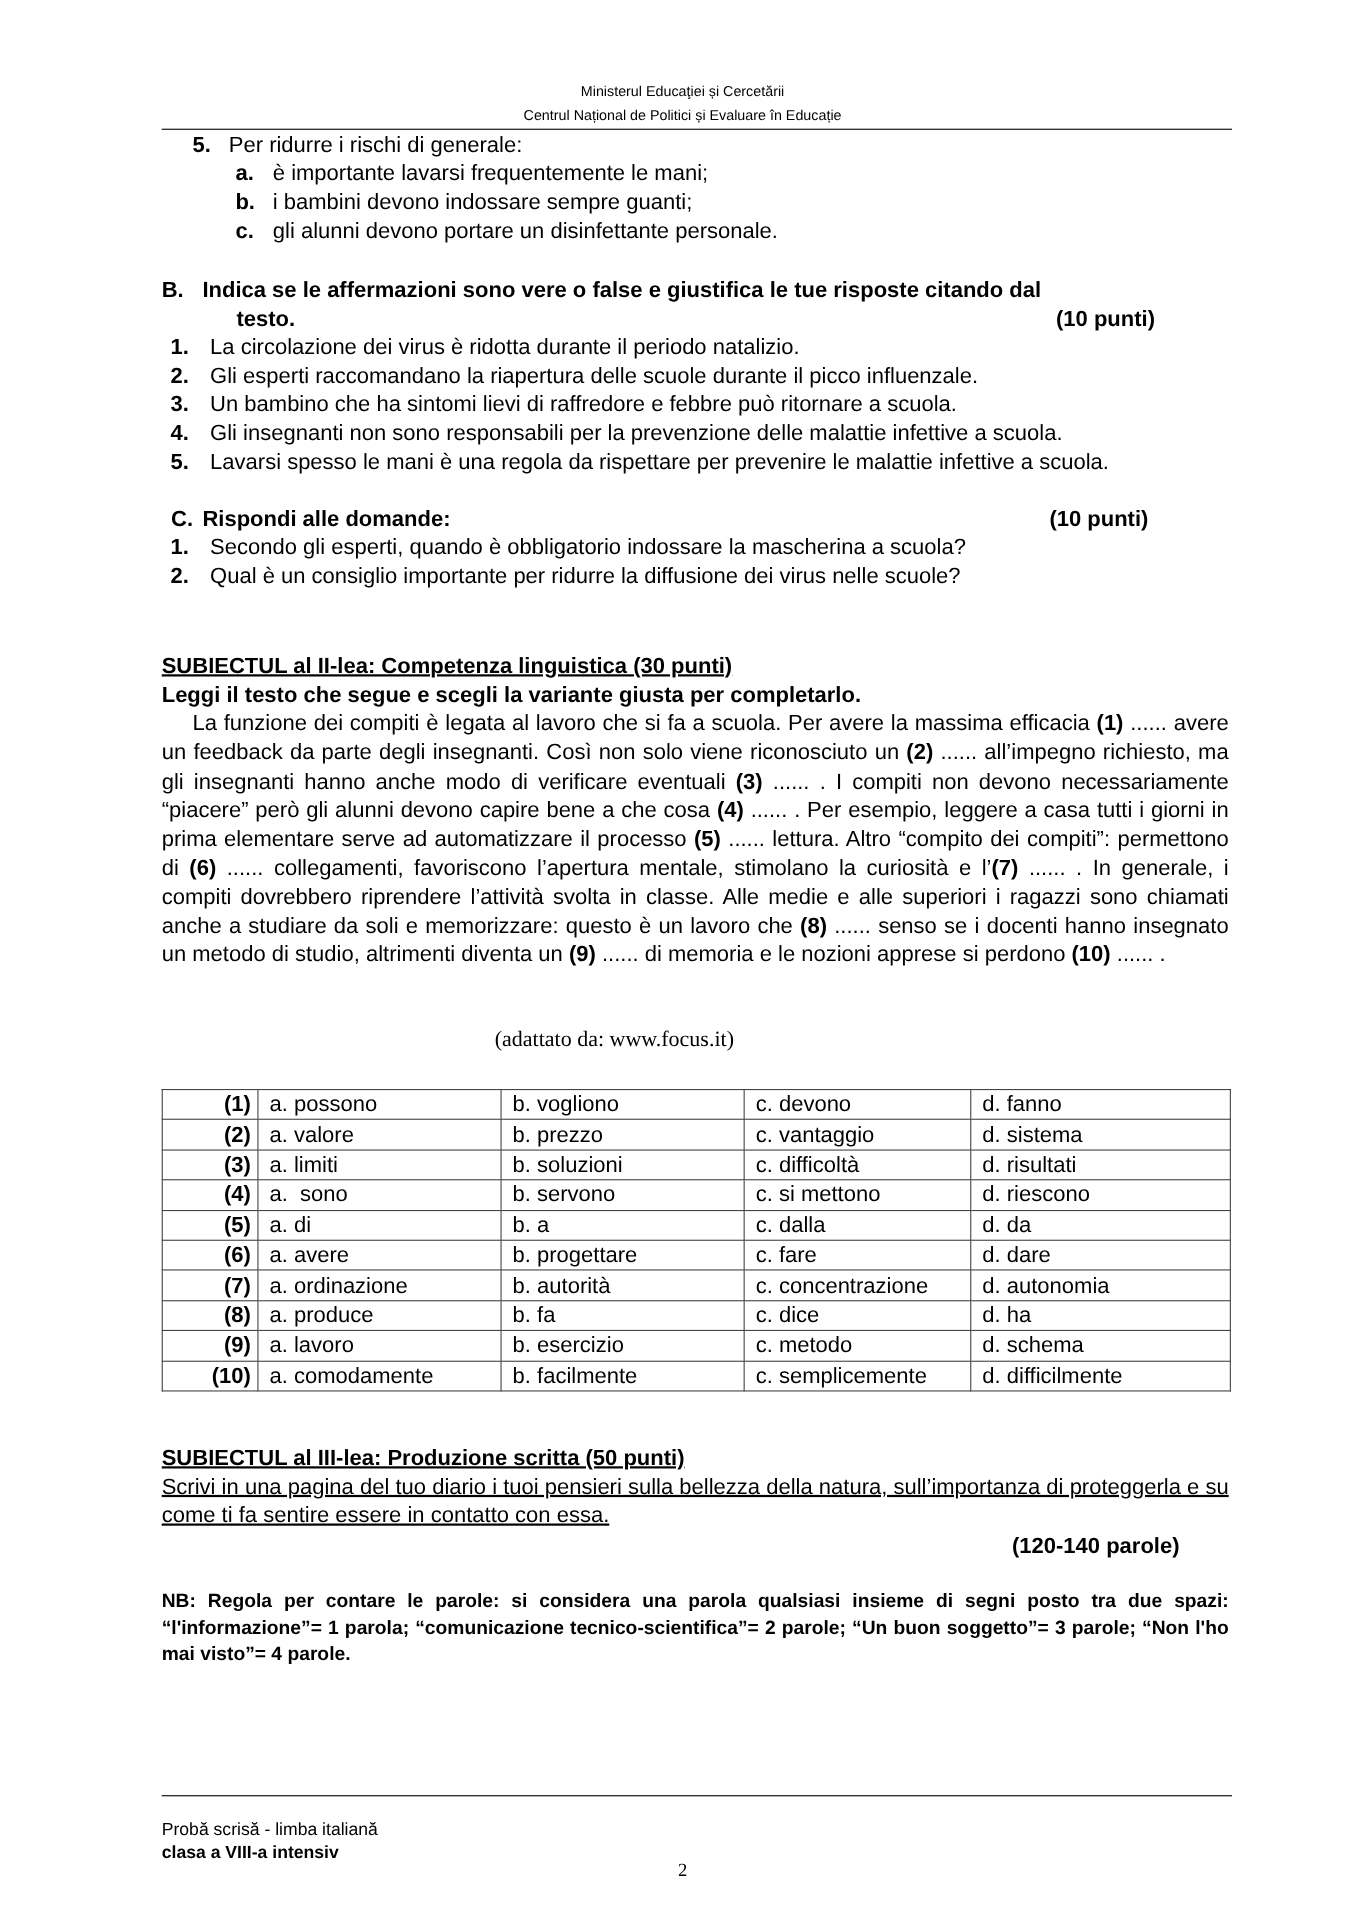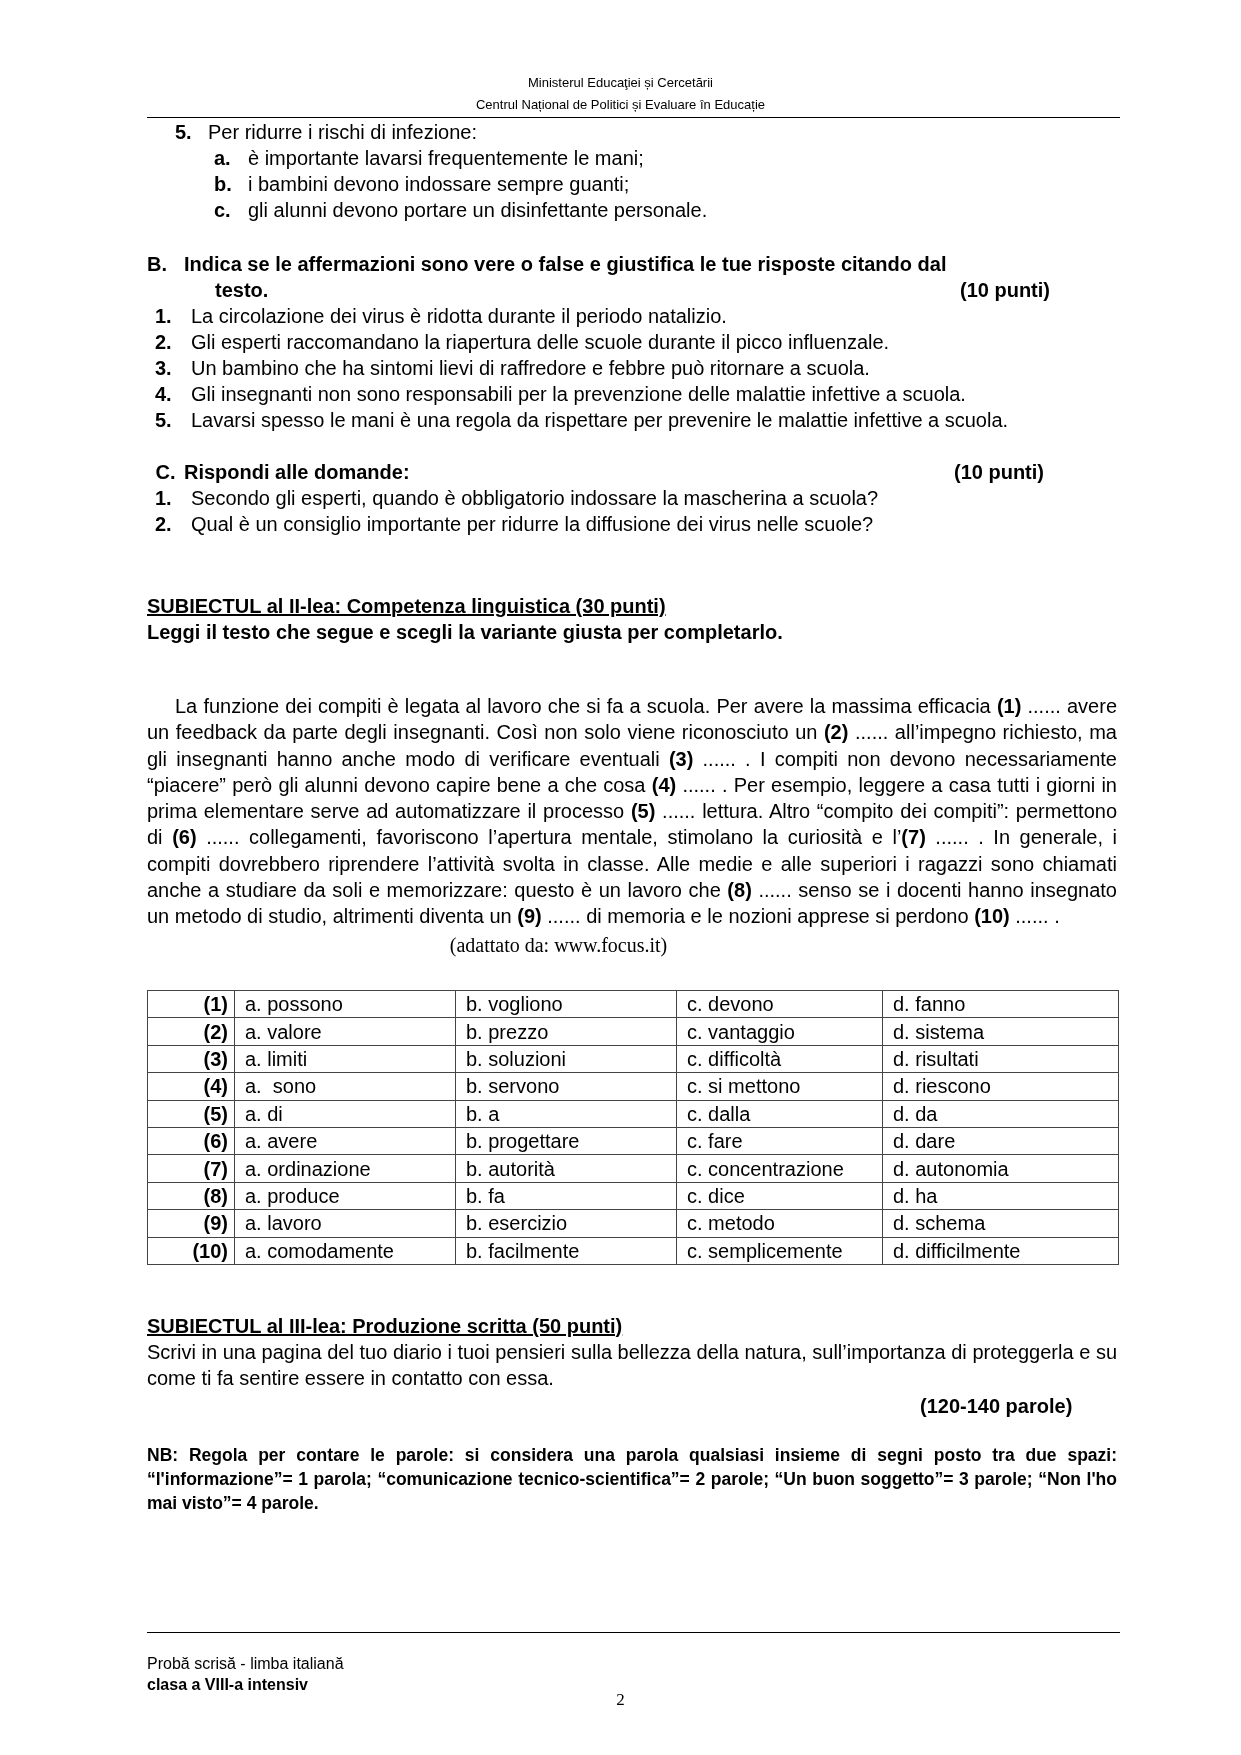--- a/index.html
+++ b/index.html
@@ -29,21 +29,21 @@
              font-family: "Liberation Serif", serif; font-size: 17px; }
 </style>
 </head>
 <body>
 
 <div class="abs hdr" style="top:73px;">Ministerul Educaţiei și Cercetării</div>
 <div class="abs hdr" style="top:95px;">Centrul Național de Politici și Evaluare în Educație</div>
 <div class="rule" style="top:117px;"></div>
 
 <div class="line" style="left:175px; top:119px;">
-  <span class="num" style="width:33px;">5.</span><span>Per ridurre i rischi di infezione:</span>
+  <span class="num" style="width:33px;">5.</span><span>Per ridurre i rischi di generale:</span>
 </div>
 <div class="line" style="left:214px; top:145px;">
   <span class="num" style="width:34px;">a.</span><span>è importante lavarsi frequentemente le mani;</span>
 </div>
 <div class="line" style="left:214px; top:171px;">
   <span class="num" style="width:34px;">b.</span><span>i bambini devono indossare sempre guanti;</span>
 </div>
 <div class="line" style="left:214px; top:197px;">
   <span class="num" style="width:34px;">c.</span><span>gli alunni devono portare un disinfettante personale.</span>
 </div>
@@ -61,21 +61,21 @@
 
 <div class="line b" style="left:147px; top:459px;text-align:center;">
   <span style="display:inline-block; width:37px;">C.</span><span>Rispondi alle domande:</span>
 </div>
 <div class="line b" style="left:954px; top:459px;">(10 punti)</div>
 <div class="line" style="left:155px; top:485px;"><span class="num" style="width:36px;">1.</span><span>Secondo gli esperti, quando è obbligatorio indossare la mascherina a scuola?</span></div>
 <div class="line" style="left:155px; top:511px;"><span class="num" style="width:36px;">2.</span><span>Qual è un consiglio importante per ridurre la diffusione dei virus nelle scuole?</span></div>
 
 <div class="line b u" style="left:147px; top:593px;">SUBIECTUL al II-lea: Competenza linguistica (30 punti)</div>
 <div class="line b" style="left:147px; top:619px;">Leggi il testo che segue e scegli la variante giusta per completarlo.</div>
-<div class="just" style="top:645px;margin-top:48px;">
+<div class="just" style="top:645px;">
   <p style="text-indent:28px;">
     <span>La funzione dei compiti è legata al lavoro che si fa a scuola. Per avere la massima efficacia </span><span class="b">(1)</span><span> ...... avere un feedback da parte degli insegnanti. Così non solo viene riconosciuto un </span><span class="b">(2)</span><span> ...... all’impegno richiesto, ma gli insegnanti hanno anche modo di verificare eventuali </span><span class="b">(3)</span><span> ...... . I compiti non devono necessariamente “piacere” però gli alunni devono capire bene a che cosa </span><span class="b">(4)</span><span> ...... . Per esempio, leggere a casa tutti i giorni in prima elementare serve ad automatizzare il processo </span><span class="b">(5)</span><span> ...... lettura. Altro “compito dei compiti”: permettono di </span><span class="b">(6)</span><span> ...... collegamenti, favoriscono l’apertura mentale, stimolano la curiosità e l’</span><span class="b">(7)</span><span> ...... . In generale, i compiti dovrebbero riprendere l’attività svolta in classe. Alle medie e alle superiori i ragazzi sono chiamati anche a studiare da soli e memorizzare: questo è un lavoro che </span><span class="b">(8)</span><span> ...... senso se i docenti hanno insegnato un metodo di studio, altrimenti diventa un </span><span class="b">(9)</span><span> ...... di memoria e le nozioni apprese si perdono </span><span class="b">(10)</span><span> ...... .</span>
   </p>
 </div>
 <div class="line" style="left:0; width:1117px; text-align:center; top:932px;font-family:Liberation Serif, serif;">(adattato da: www.focus.it)</div>
 
 <table class="opts">
   <tbody>
     <tr>
         <td class="n">(1)</td>
@@ -144,21 +144,21 @@
         <td class="n">(10)</td>
         <td class="c1">a. comodamente</td>
         <td class="c2">b. facilmente</td>
         <td class="c3">c. semplicemente</td>
         <td>d. difficilmente</td>
       </tr>
   </tbody>
 </table>
 
 <div class="line b u" style="left:147px; top:1313px;">SUBIECTUL al III-lea: Produzione scritta (50 punti)</div>
-<div class="just" style="top:1339px;">Scrivi in una pagina del tuo diario i tuoi pensieri sulla bellezza della natura, sull’importanza di proteggerla e su come ti fa sentire essere in contatto con essa.</div>
+<div class="just" style="top:1339px;text-decoration:underline;">Scrivi in una pagina del tuo diario i tuoi pensieri sulla bellezza della natura, sull’importanza di proteggerla e su come ti fa sentire essere in contatto con essa.</div>
 <div class="line b" style="left:920px; top:1393px;">(120-140 parole)</div>
 
 <div class="nb" style="top:1443px;"><span>NB:</span><span> Regola per contare le parole: si considera una parola qualsiasi insieme di segni posto tra due spazi: “l'informazione”= 1 parola; “comunicazione tecnico-scientifica”= 2 parole; “Un buon soggetto”= 3 parole; “Non l'ho mai visto”= 4 parole.</span></div>
 
 <div class="rule" style="top:1632px;"></div>
 <div class="foot" style="top:1653px;">Probă scrisă - limba italiană</div>
 <div class="foot b" style="top:1674px;">clasa a VIII-a intensiv</div>
 <div class="pagenum">2</div>
 
 </body></html>

